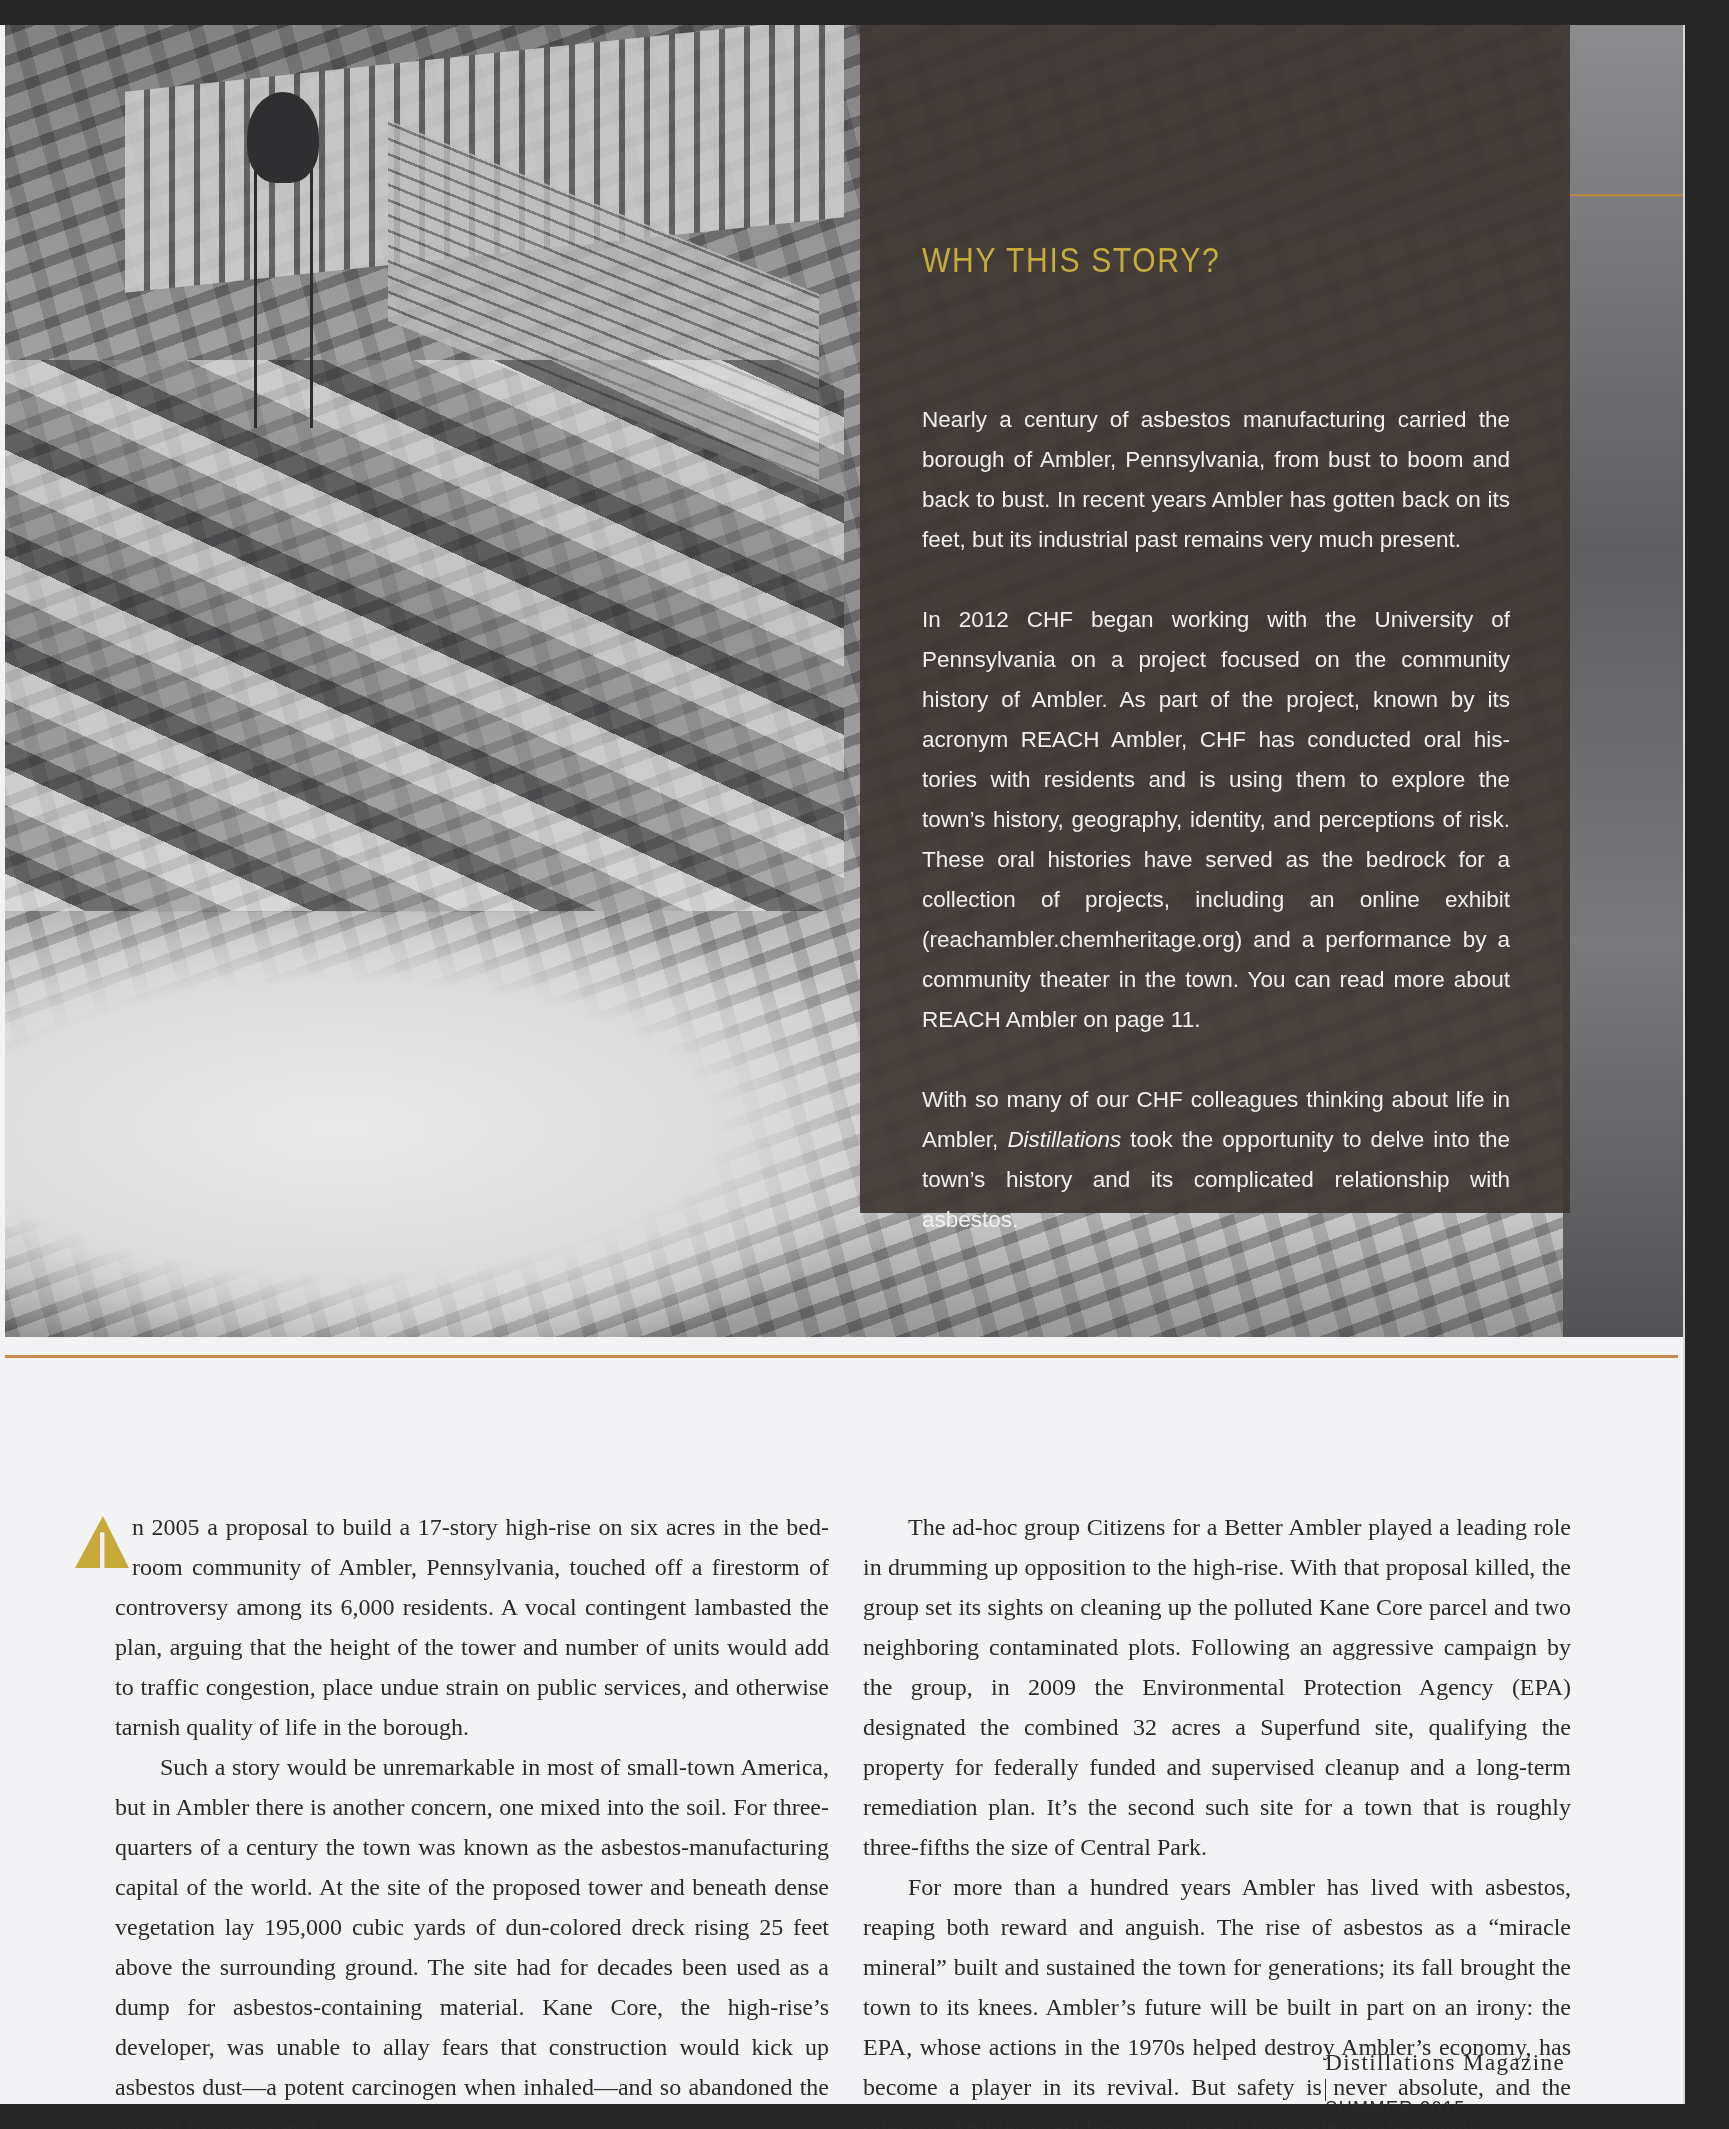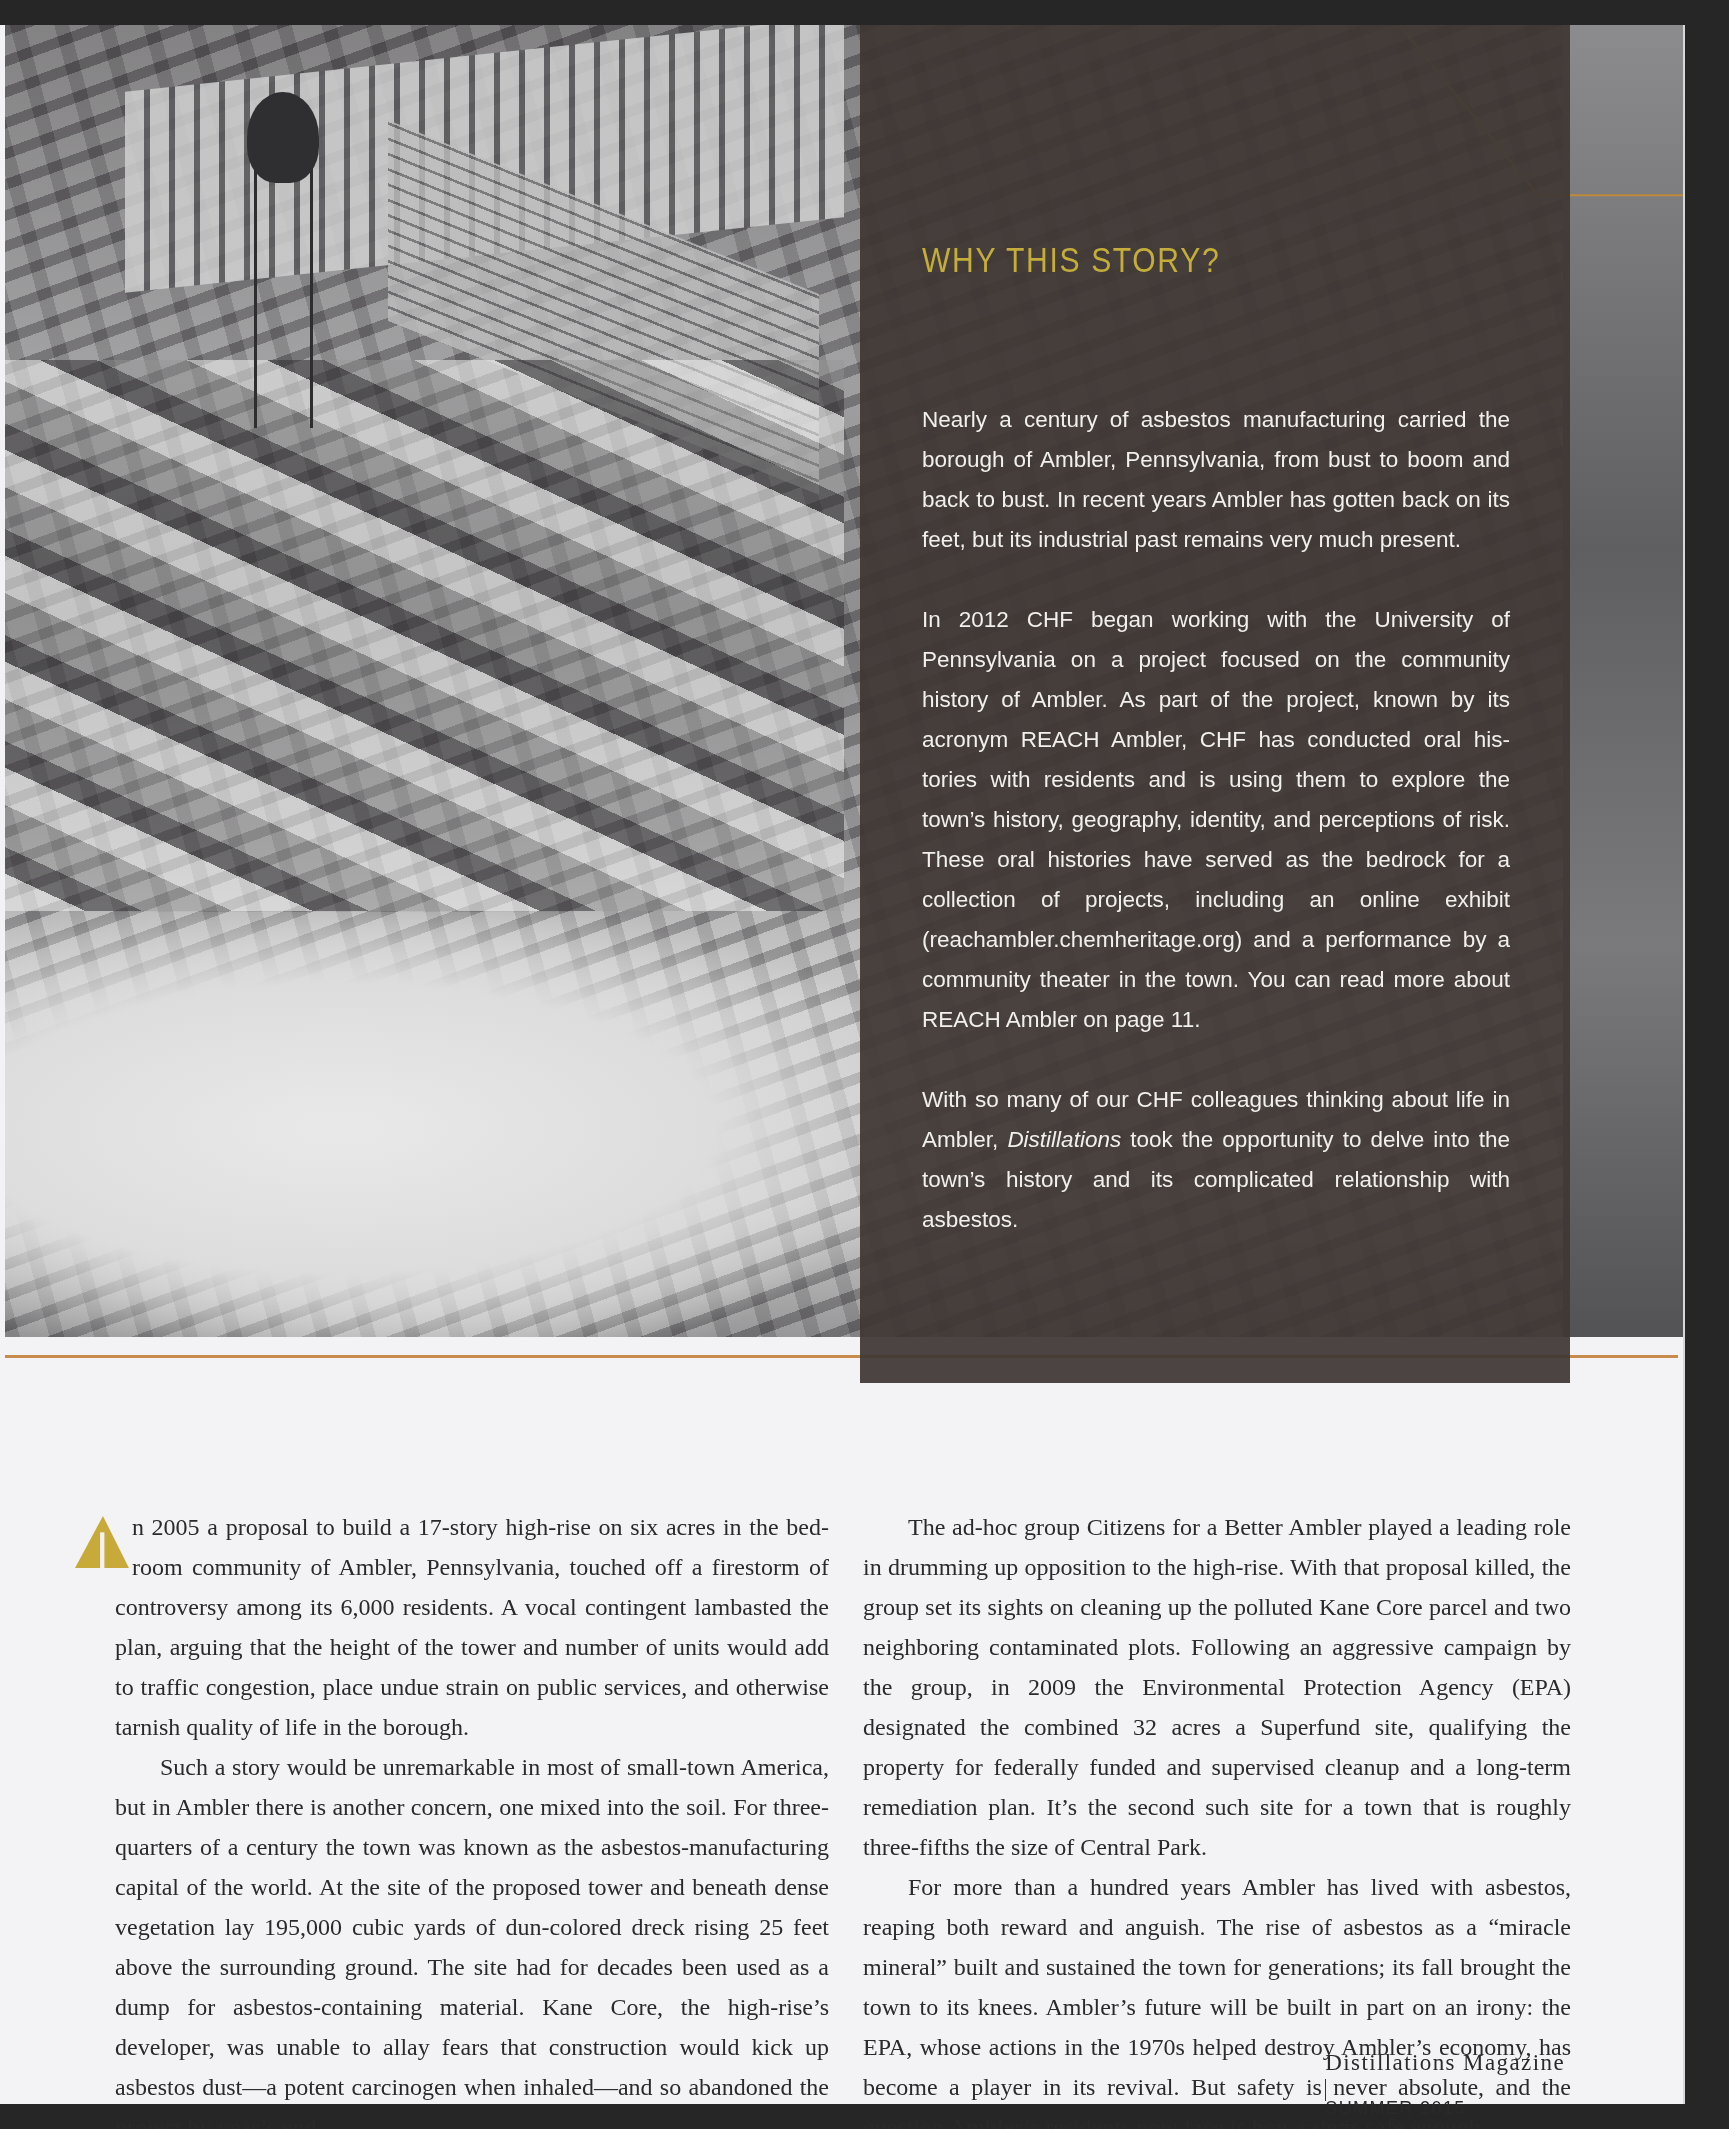--- a/index.html
+++ b/index.html
@@ -58,21 +58,21 @@
   .gold-line {
     position: absolute; pointer-events: none;
   }
   
   .rule {
     position: absolute; left: 4.8px; top: 1330px; width: 1673px; height: 2.9px;
     background: #c98b4c;
   }
   
   .panel {
-    position: absolute; left: 860px; top: 0; width: 710px; height: 1358px;
+    position: absolute; left: 860px; top: 0; width: 710px; height: 1188px;
     background: rgba(62,55,52,0.93);
     color: #f2f0ec;
     font-family: "Liberation Sans", sans-serif;
   }
   .panel-title {
     position: absolute; left: 62px; top: 215px;
     font-size: 35px; letter-spacing: 1.9px; color: #c5ad3b; font-weight: normal;
     transform: scaleX(0.86); transform-origin: left top;
     margin: 0;
   }

